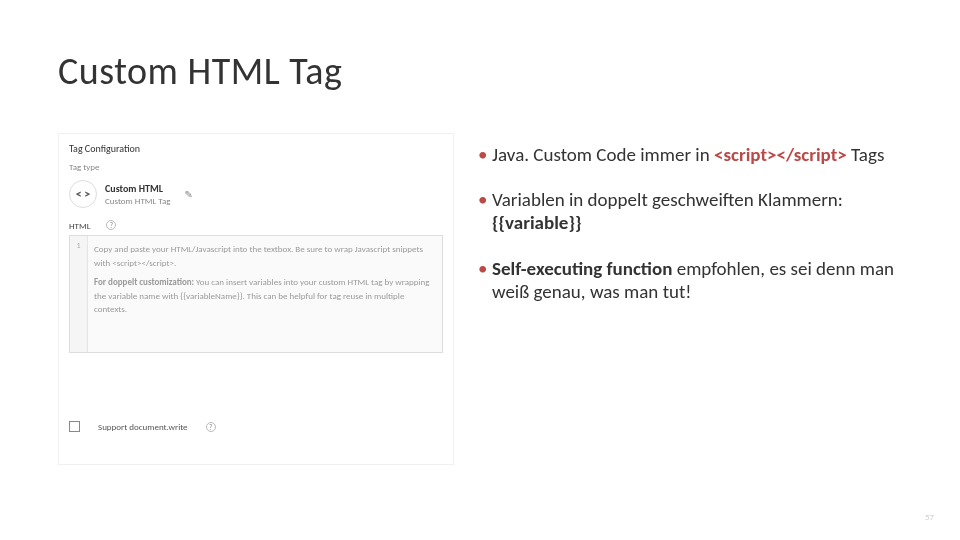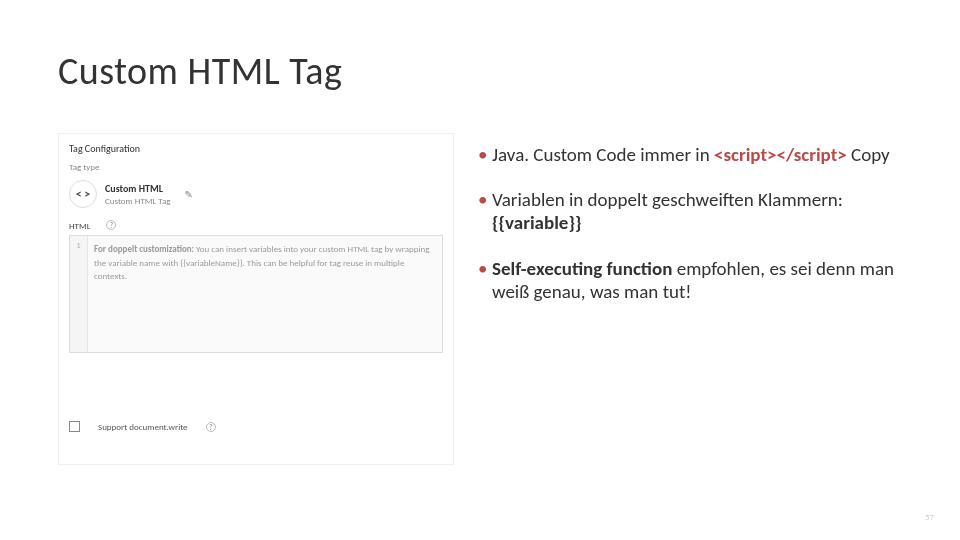--- a/index.html
+++ b/index.html
@@ -179,33 +179,34 @@
     </div>
     <span class="pencil">✎</span>
   </div>
   <div class="html-label-row">
     <span>HTML</span>
     <span class="info-badge">?</span>
   </div>
   <div class="code-box">
     <div class="code-gutter">1</div>
     <div class="code-hint">
+      <div class="p"><span>Copy and paste your HTML/Javascript into the textbox. Be sure to wrap Javascript snippets with </span><span>&lt;script&gt;&lt;/script&gt;.</span></div>
       <div class="p"><b>For doppelt customization: </b><span>You can insert variables into your custom HTML tag by wrapping the variable name with {{variableName}}. This can be helpful for tag reuse in multiple contexts.</span></div>
     </div>
   </div>
   <div class="checkbox-row">
     <span class="fake-checkbox"></span>
     <span>Support document.write</span>
     <span class="info-badge">?</span>
   </div>
 </div>
 
 <ul class="bullets">
   <li>
-    <span>Java. Custom Code immer in </span><span class="bold-red">&lt;script&gt;&lt;/script&gt;</span><span> Copy</span>
+    <span>Java. Custom Code immer in </span><span class="bold-red">&lt;script&gt;&lt;/script&gt;</span><span> Tags</span>
   </li>
   <li>
     <span>Variablen in doppelt geschweiften Klammern: </span><span class="bold">{{variable}}</span>
   </li>
   <li>
     <span class="bold">Self-executing function</span><span> empfohlen, es sei denn man weiß genau, was man tut!</span>
   </li>
 </ul>
 
 <div class="page-num">57</div>

